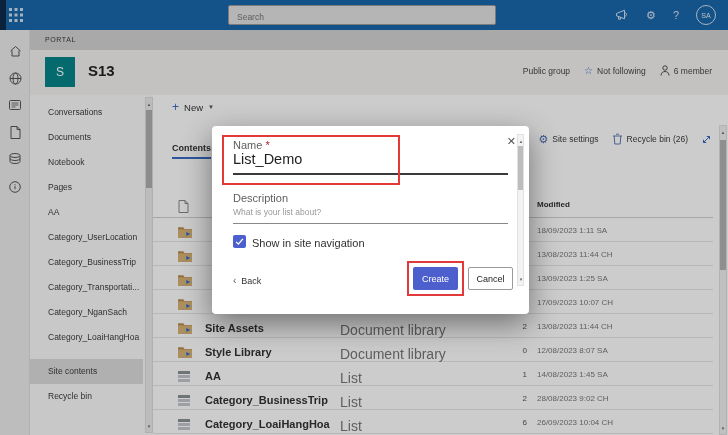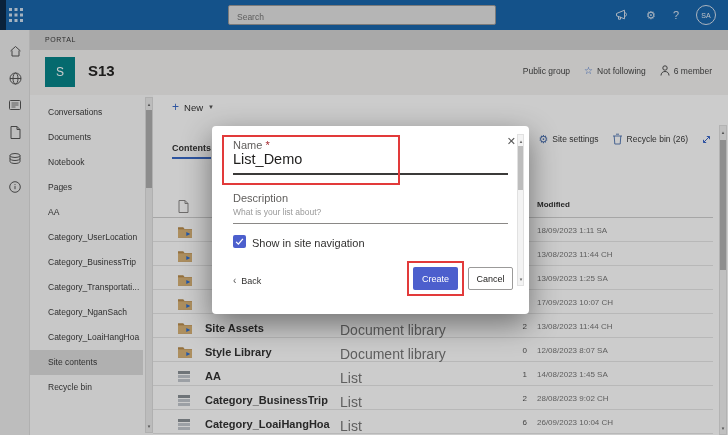--- a/index.html
+++ b/index.html
@@ -36,21 +36,21 @@
   .sitetitle{position:absolute;left:58px;top:12px;font-size:15px;font-weight:bold;color:#252423;}
   .sitemeta{position:absolute;right:16px;top:15px;display:flex;align-items:center;gap:14px;
             font-size:8.5px;color:#454545;}
   .meta-item{display:flex;align-items:center;gap:4px;cursor:pointer;}
   .star{color:var(--accent);font-size:10px;line-height:1;}
 
   
   .sidebar{position:absolute;left:30px;top:95px;width:123px;height:340px;background:#fafafa;}
   .side-item{height:25px;line-height:25px;padding-left:18px;font-size:8.5px;color:#3c3c3c;
              white-space:nowrap;overflow:hidden;cursor:pointer;}
-  .side-item.selected{background:#dcdcdc;}
+  .side-item.selected{background:#dcdcdc;margin-top:9px;}
   #sidebarItems{position:absolute;left:0;top:5px;right:10px;}
   .sb-scroll{position:absolute;left:115px;top:2px;width:8px;height:336px;background:#ececec;border:1px solid #dcdcdc;}
   .sb-thumb{position:absolute;left:0;top:12px;width:6px;height:78px;background:#b0b0b0;}
   .scroll-arrow{position:absolute;left:0;width:6px;font-size:5px;color:#666;text-align:center;line-height:10px;cursor:pointer;}
 
   
   .content{position:absolute;left:153px;top:95px;width:575px;height:340px;background:#fff;}
   .cmdbar{position:absolute;left:0;top:0;width:100%;height:28px;}
   .newbtn{position:absolute;left:19px;top:6px;display:flex;align-items:center;gap:5px;
           font-size:9.5px;color:#333;cursor:pointer;}

